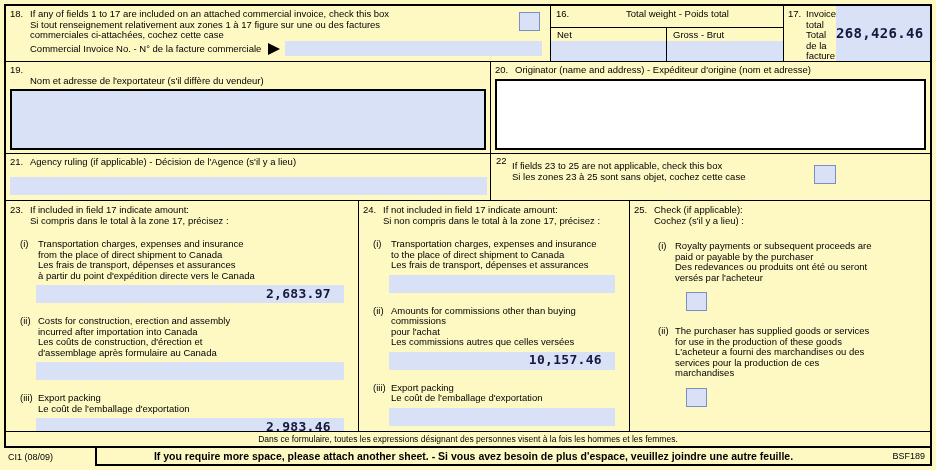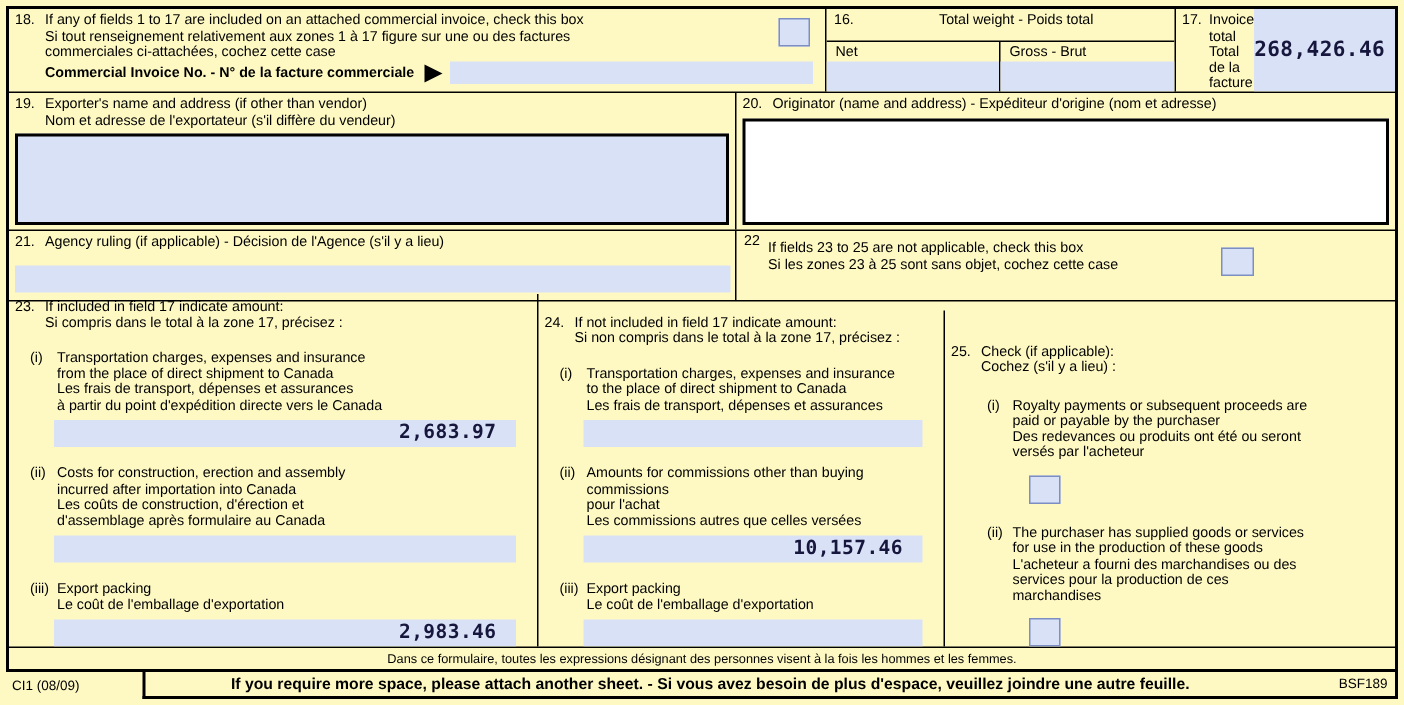--- a/index.html
+++ b/index.html
@@ -19,29 +19,29 @@
   .cell:last-child { border-right: none; }
   .input { background: #d9e1f7; }
   .checkbox { width: 21px; height: 19px; background: #d9e1f7; border: 1px solid #7d8ec2; flex: none; }
   .mono { font-family: "DejaVu Sans Mono", "Liberation Mono", monospace; font-weight: 700; color: #17173d; font-size: 13px; letter-spacing: .3px; }
   .label-num { width: 20px; flex: none; }
 
   
   .row1 { height: 56px; }
   .row2 { height: 92px; }
   .row3 { height: 47px; }
-  .row4 { height: 231px; align-items: flex-end; }
+  .row4 { height: 231px; }
   .row5 { height: 14px; display: flex; align-items: center; justify-content: center; }
 
   
   .c18 { width: 545px; display: flex; flex-direction: column; padding: 3px 0 4px 4px; }
   .c18-top { display: flex; }
   .c18-lines { width: 402px; }
   .c18-top .checkbox { margin-left: auto; margin-right: 10px; margin-top: 3px; }
-  .c18-bottom { display: flex; align-items: center; margin: 0 8px 0 20px; flex: 1; font-weight: bold; }
+  .c18-bottom { display: flex; align-items: center; margin: 0 8px 0 20px; flex: 1; }
   .tri { width: 0; height: 0; border-left: 12px solid #000; border-top: 6px solid transparent; border-bottom: 6px solid transparent; margin: 0 5px 0 7px; flex: none; }
   .ci-input { flex: 1; height: 15px; }
 
   
   .c16 { width: 233px; display: flex; flex-direction: column; }
   .c16-head { height: 22px; border-bottom: 1px solid #000; display: flex; padding: 3px 4px 0 5px; }
   .c16-title { flex: 1; text-align: center; }
   .c16-body { flex: 1; display: flex; }
   .c16-col { width: 50%; display: flex; flex-direction: column; }
   .c16-col:first-child { border-right: 1px solid #000; }
@@ -152,21 +152,20 @@
         <div class="input c17-value">
           <span class="mono">268,426.46</span>
         </div>
       </div>
     </div>
 
     <div class="trow row2">
       <div class="cell c19">
         <div class="label-row">
           <span class="label-num">19.</span>
-          <span>Exporter's name and address (if other than vendor)</span>
         </div>
         <div class="label-indent">Nom et adresse de l'exportateur (s'il diffère du vendeur)</div>
         <div class="bigbox blue">
           <span></span>
         </div>
       </div>
       <div class="cell c20">
         <div class="label-row">
           <span class="label-num">20.</span>
           <span>Originator (name and address) - Expéditeur d'origine (nom et adresse)</span>

